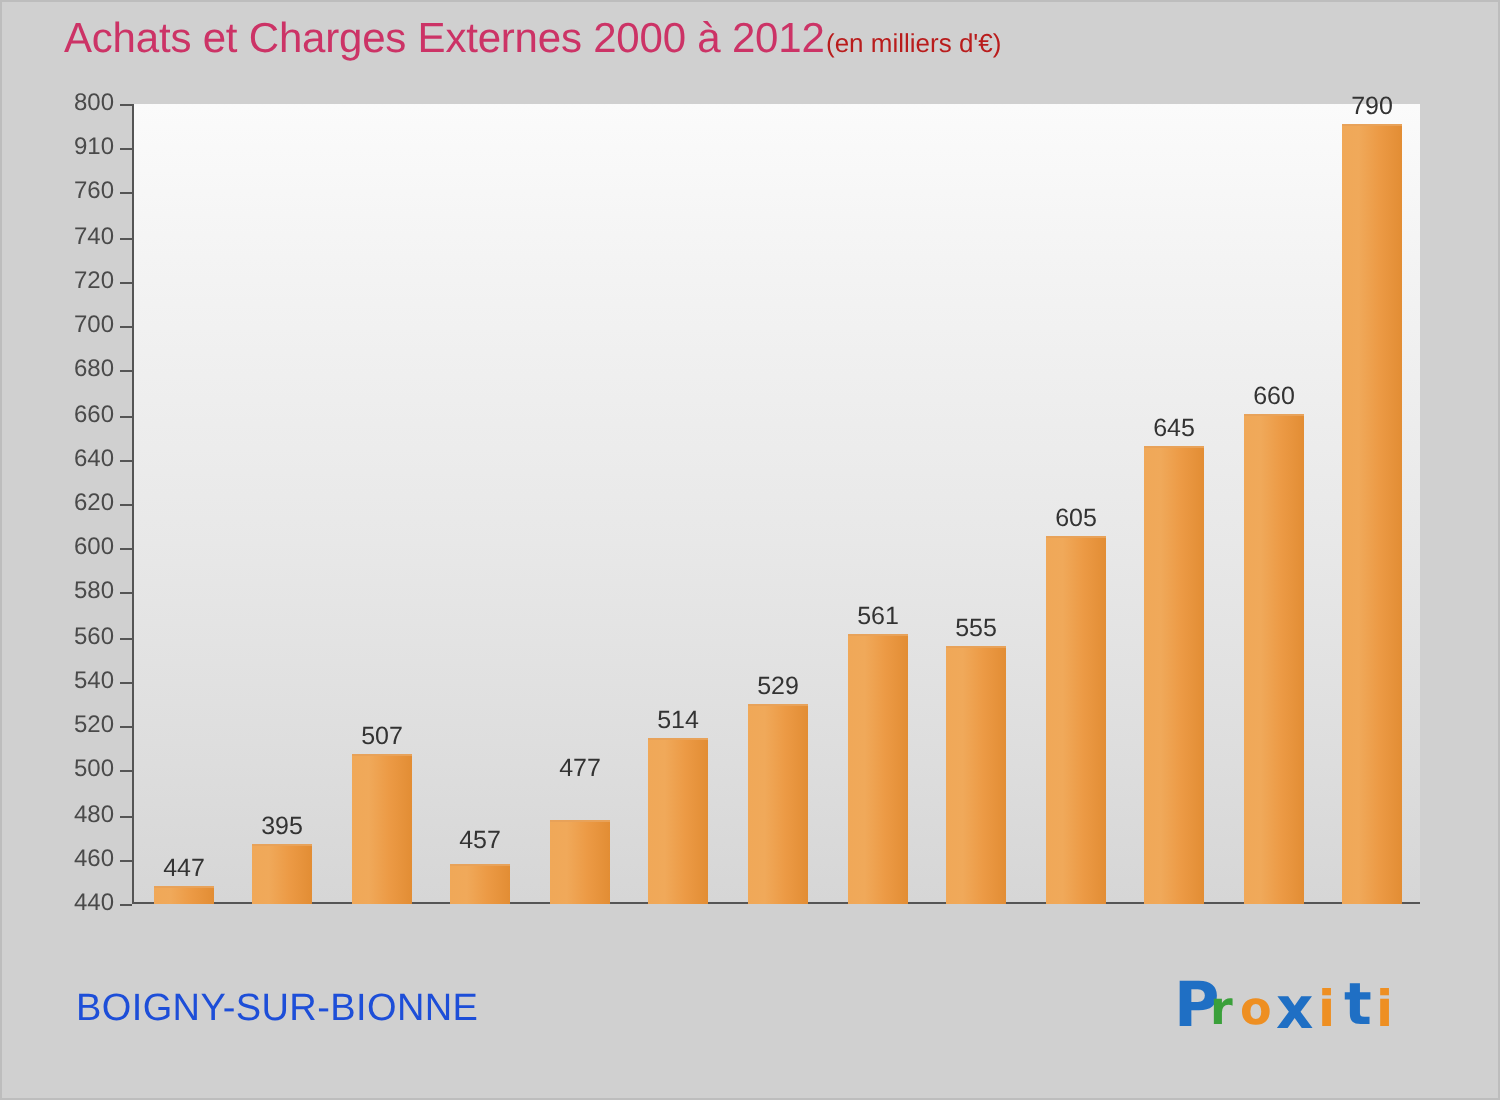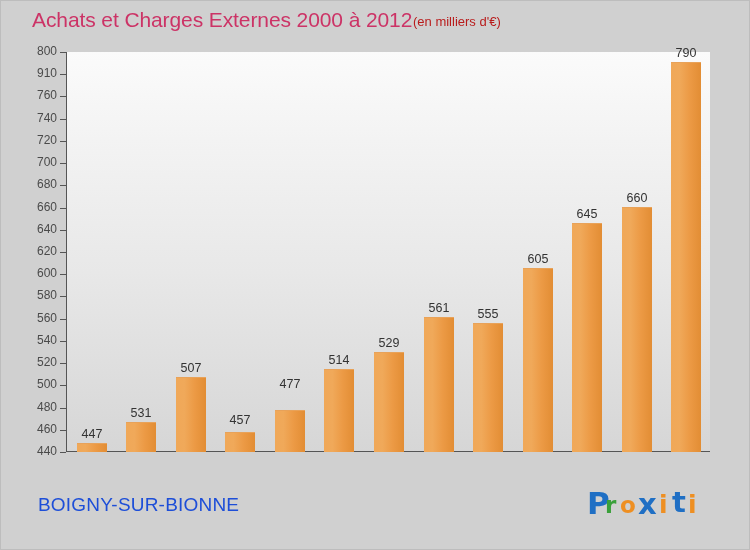--- a/index.html
+++ b/index.html
@@ -147,21 +147,21 @@
   <div id="header">
     <div id="chart-title">Achats et Charges Externes 2000 à 2012</div>
     <div id="chart-subtitle">(en milliers d'€)</div>
   </div>
 
   <div id="plot-frame">
     <div id="bars-layer">
         <div class="bar" title="2000: 447" style="left: 10px; width: 30px; height: 7.77778px;"></div>
         <div class="bar-value" style="left: -2px; width: 54px; bottom: 10.7778px;">447</div>
         <div class="bar" title="2001: 466" style="left: 59px; width: 30px; height: 28.8889px;"></div>
-        <div class="bar-value" style="left: 47px; width: 54px; bottom: 31.8889px;">531</div>
+        <div class="bar-value" style="left: 47px; width: 54px; bottom: 31.8889px;">395</div>
         <div class="bar" title="2002: 507" style="left: 109px; width: 30px; height: 74.4444px;"></div>
         <div class="bar-value" style="left: 97px; width: 54px; bottom: 77.4444px;">507</div>
         <div class="bar" title="2003: 457" style="left: 158px; width: 30px; height: 18.8889px;"></div>
         <div class="bar-value" style="left: 146px; width: 54px; bottom: 25px; text-align: center;">457</div>
         <div class="bar" title="2004: 477" style="left: 208px; width: 30px; height: 41.1111px;"></div>
         <div class="bar-value" style="left: 196px; width: 54px; bottom: 61px;">477</div>
         <div class="bar" title="2005: 514" style="left: 257px; width: 30px; height: 82.2222px;"></div>
         <div class="bar-value" style="left: 245px; width: 54px; bottom: 85.2222px;">514</div>
         <div class="bar" title="2006: 529" style="left: 307px; width: 30px; height: 98.8889px;"></div>
         <div class="bar-value" style="left: 295px; width: 54px; bottom: 101.889px;">529</div>

